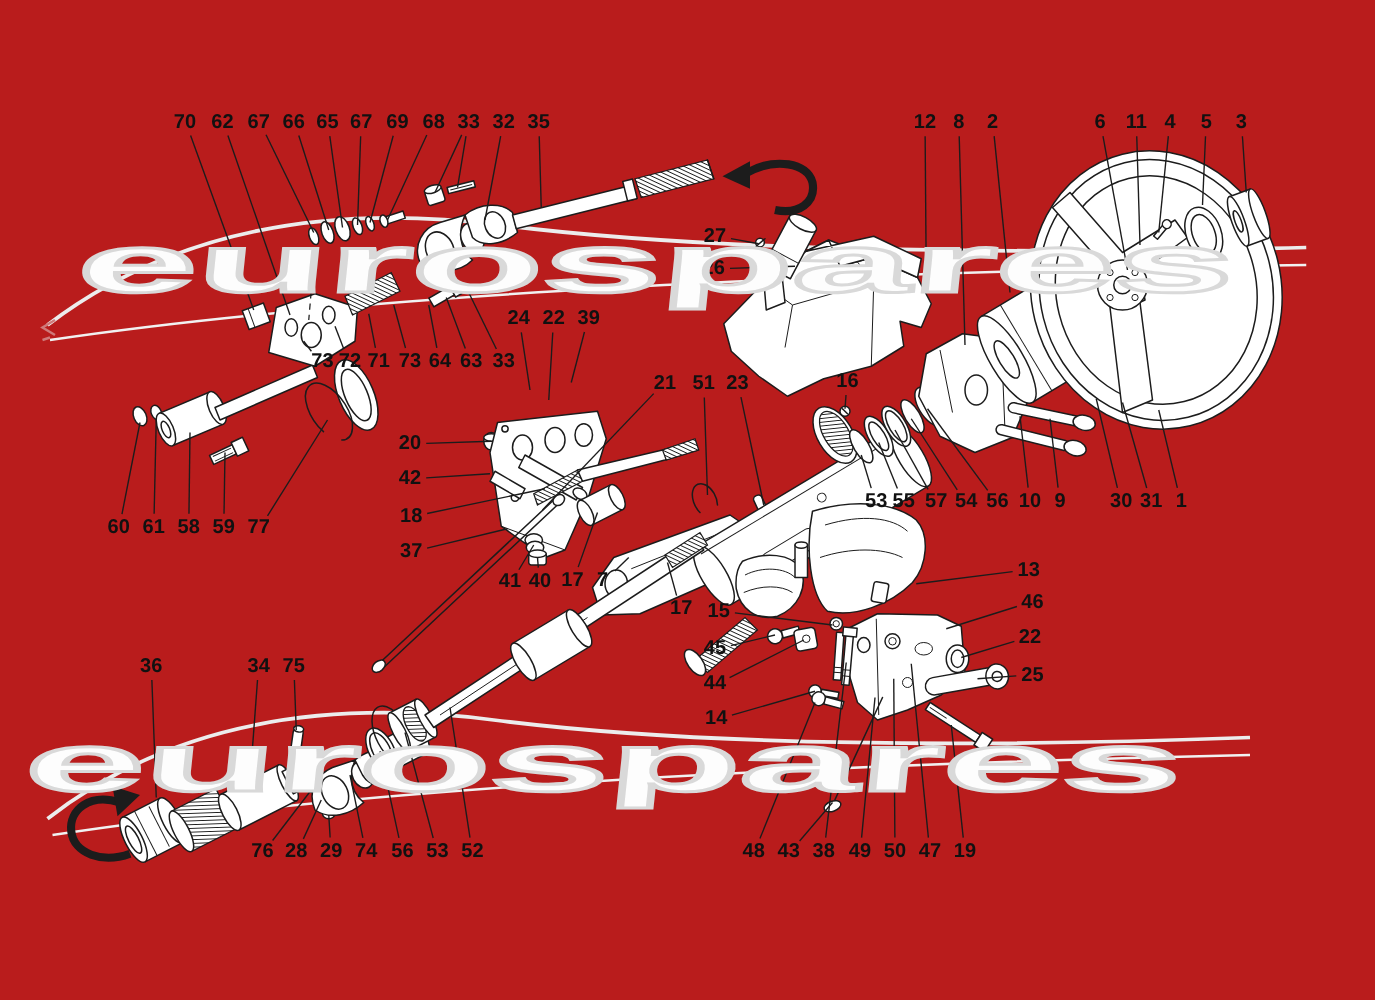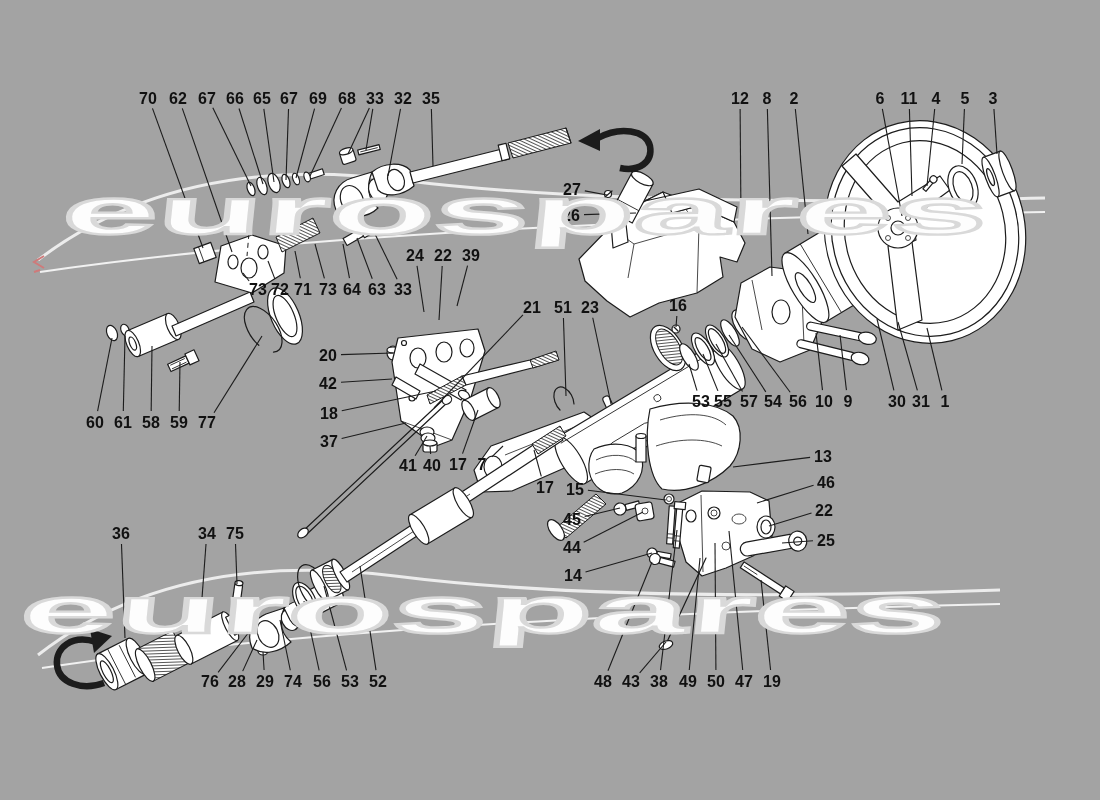--- a/index.html
+++ b/index.html
@@ -1,16 +1,16 @@
 <!DOCTYPE html>
 <html><head>
 <meta charset="utf-8">
 <style>
   html,body{margin:0;padding:0;background:#ffffff;}
-  .stage{position:relative;width:1100px;height:800px;background:#a3a3a3;overflow:hidden;
+  .stage{position:relative;width:1100px;height:800px;background:#b91c1c;overflow:hidden;
          font-family:"Liberation Sans", sans-serif;}
   svg{display:block;}
   .ln{stroke:#1c1c1c;stroke-width:1.2;fill:none;stroke-linejoin:round;stroke-linecap:round;}
   .fw{stroke:#1c1c1c;stroke-width:1.2;fill:#ffffff;stroke-linejoin:round;}
   .fd{stroke:#1c1c1c;stroke-width:1;fill:url(#dense);}
   .thin{stroke:#1c1c1c;stroke-width:.8;fill:none;}
   .dash{stroke:#1c1c1c;stroke-width:1;stroke-dasharray:5 4;fill:none;}
   .arrow{stroke:#1c1c1c;stroke-width:6.5;fill:none;stroke-linecap:butt;}
   .leader{stroke:#1c1c1c;stroke-width:1.1;fill:none;}
   .callout-num{font:700 16px "Liberation Sans", sans-serif;fill:#111;}

